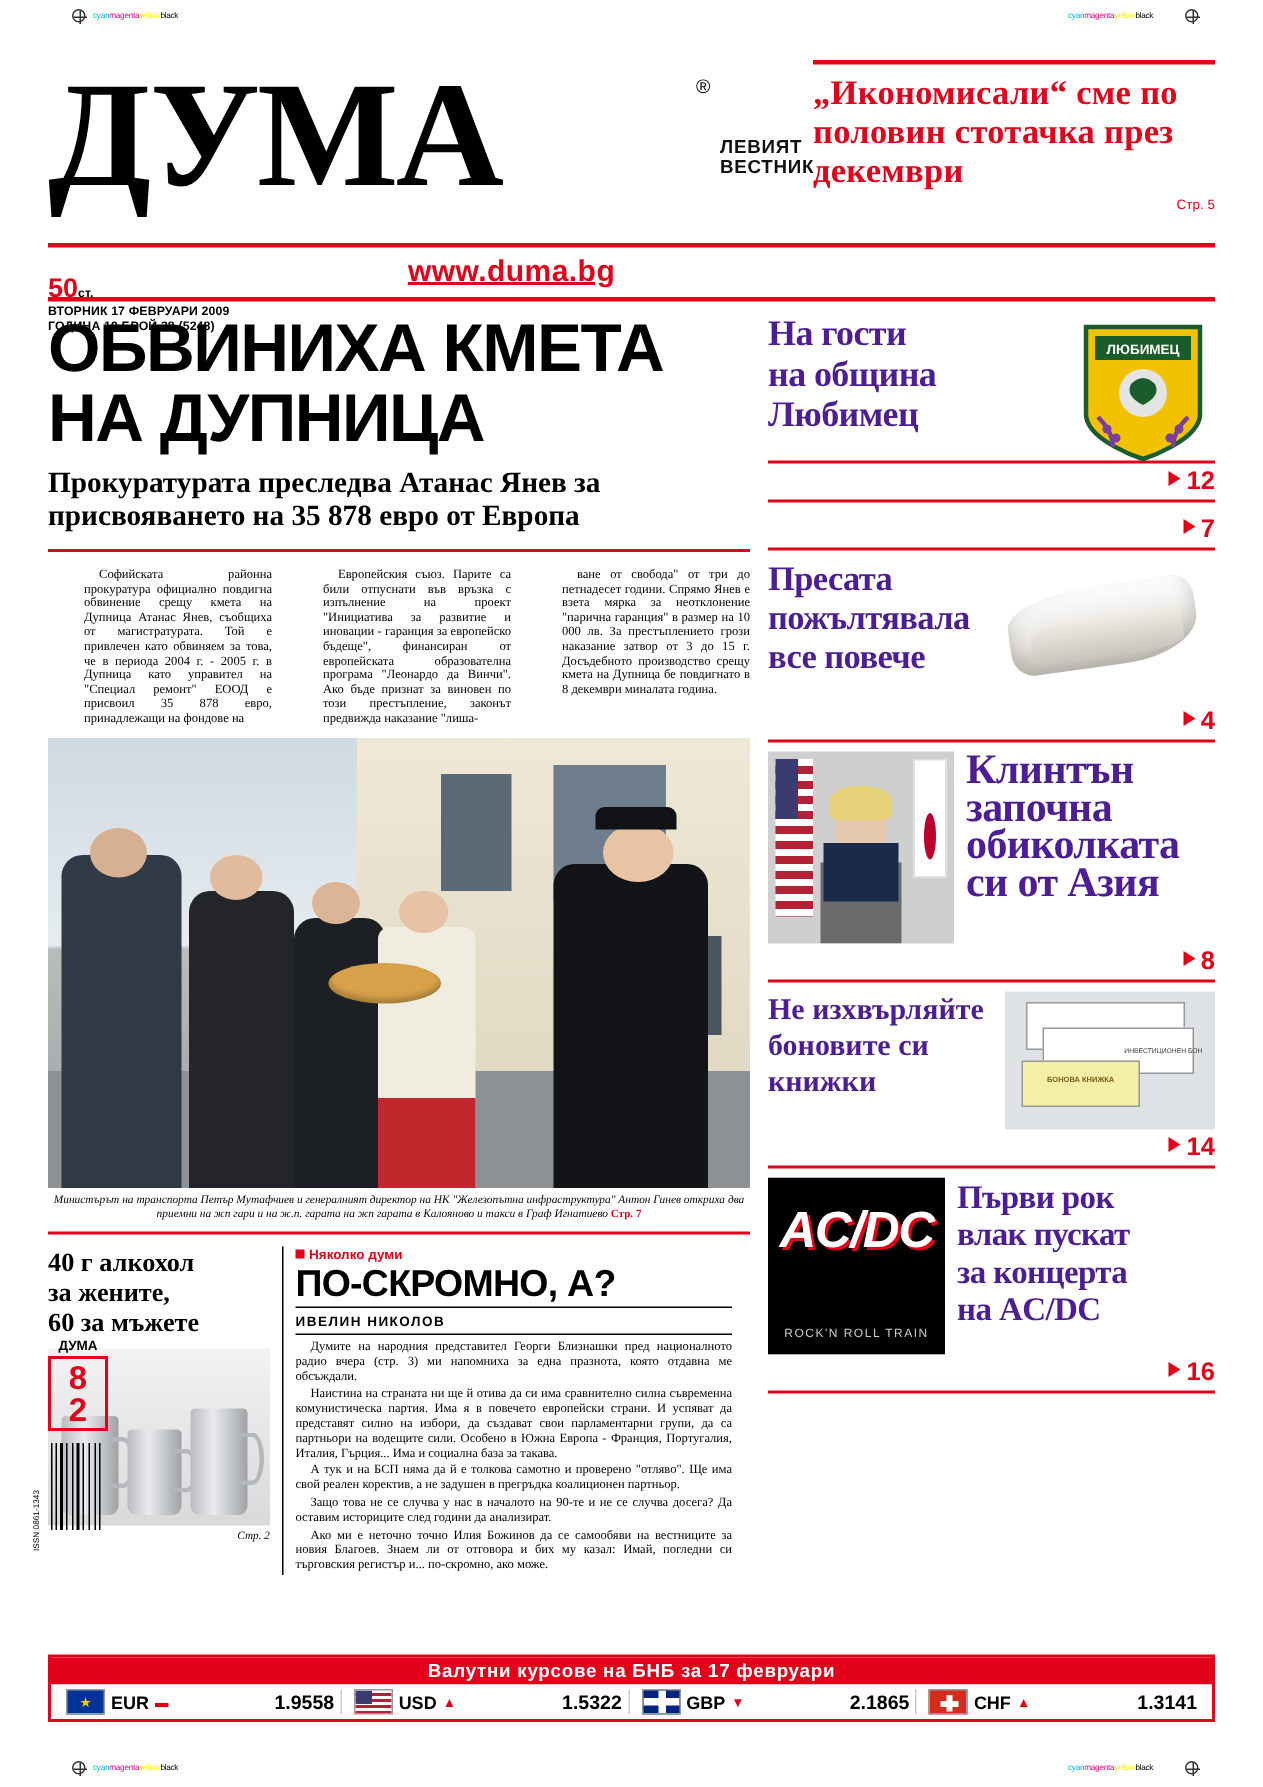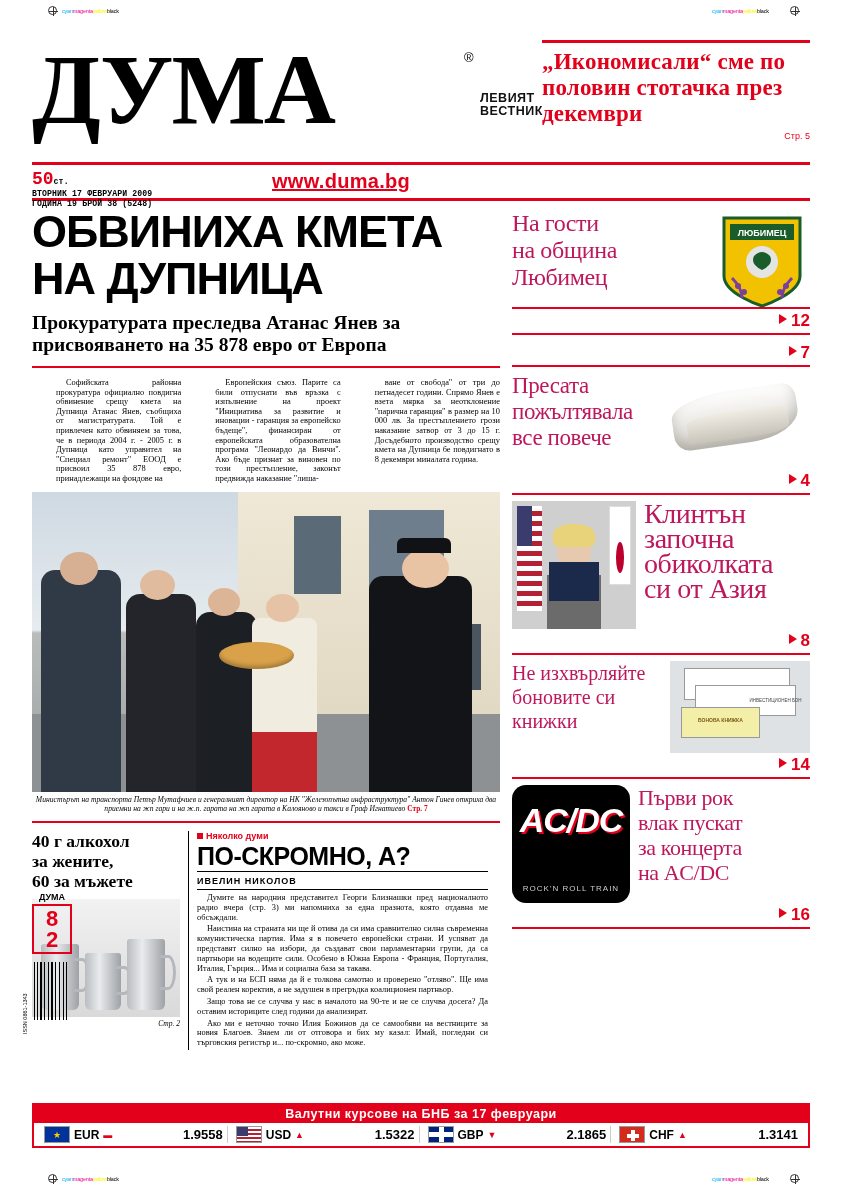--- a/index.html
+++ b/index.html
@@ -40,21 +40,21 @@
   .topbox { position: absolute; left: 510px; top: 18px; width: 268px; border-top: 3px solid #E2001A; padding-top: 6px; }
   .topbox .t {
     font-family: "Liberation Serif", serif; font-weight: bold;
     font-size: 23px; line-height: 26px; color: #E2001A; letter-spacing: .2px;
   }
   .topbox .pg { text-align: right; font-family:"Liberation Sans",sans-serif; font-size: 9px; color:#E2001A; margin-top:4px; }
 
   .mastline { position: absolute; left: 0; top: 140px; width: 778px; height: 3px; background: #E2001A; }
   .mastline2 { position: absolute; left: 0; top: 176px; width: 778px; height: 3px; background: #E2001A; }
 
-  .price { position: absolute; left: 0; top: 147px; font-family:Liberation Mono, monospace; }
+  .price { position: absolute; left: 0; top: 160px; font-family:Liberation Sans, sans-serif; }
   .price .big { font-size: 18px; font-weight: bold; color:#E2001A; }
   .price .sm { font-size: 8.2px; font-weight: bold; color:#000; line-height: 9.5px; letter-spacing:.1px;}
   .weburl { position: absolute; left: 240px; top: 148px; font-family:"Liberation Sans",sans-serif;
             font-size: 20px; font-weight: bold; color: #E2001A; letter-spacing: .3px;}
 
   
   .leftcol { position: absolute; left: 0; top: 186px; width: 468px; }
   .rightcol { position: absolute; left: 480px; top: 186px; width: 298px; }
 
   .headline {
@@ -95,22 +95,22 @@
   .tagline .sq { display:inline-block; width:6px; height:6px; background:#E2001A; margin-right:3px;}
   .bl-title { font-family:"Liberation Sans",sans-serif; font-weight:bold; font-size: 25px; letter-spacing:-.5px; margin-top:1px;}
   .byline { font-family:"Liberation Sans",sans-serif; font-weight:bold; font-size:9px; letter-spacing:1px; margin: 4px 0 3px 0;}
   .bl-body { font-family:"Liberation Serif",serif; font-size:8.4px; line-height:9.8px; text-align:justify; text-indent:10px;}
   .bl-body p { margin-bottom: 2px; }
 
   
   .ritem { position: relative; margin-bottom: 6px; }
   .r-rule { height: 2px; background: #E2001A; }
   .r-title {
-    font-family: "Liberation Sans", sans-serif; font-weight: normal;
-    font-size: 24px; line-height: 27px; letter-spacing: -.4px; color: #be185d;
+    font-family: "Liberation Sans", sans-serif; font-weight: bold;
+    font-size: 24px; line-height: 27px; letter-spacing: -.4px; color: #4c1d95;
   }
   .r-title.serif { font-family:"Liberation Serif",serif; }
   .pgflag { text-align: right; font-family:"Liberation Sans",sans-serif;
             font-weight: bold; font-size: 17px; color: #E2001A; padding: 2px 0; }
   .pgflag .tri { display:inline-block; width:0;height:0;border-left:8px solid #E2001A;
                  border-top:5px solid transparent;border-bottom:5px solid transparent; margin-right:4px; vertical-align:2px;}
 
   
   .currency { position:absolute; left:0; bottom: 22px; width: 778px; border: 2px solid #E2001A; }
   .currency .hd { background:#E2001A; color:#fff; font-family:"Liberation Sans",sans-serif;
@@ -435,21 +435,21 @@
             </div>
             <div style="position:absolute;right:6%;top:40%;font-family:'Liberation Sans',sans-serif;font-size:4.5px;color:#444;">ИНВЕСТИЦИОНЕН БОН</div>
           </div>
         </div>
         <div class="pgflag"><span class="tri"></span><span>14</span></div>
         <div class="r-rule"></div>
       </div>
 
       <div class="ritem">
         <div style="display:flex;gap:8px;align-items:flex-start;margin-top:4px;">
-          <div class="ph" style="width:118px;height:118px;flex:none;border-radius:14px;">
+          <div class="ph" style="width:118px;height:118px;flex:none;">
             <div class="acdc">
               <div class="logo2">AC/DC</div>
               <div class="sub">ROCK'N ROLL TRAIN</div>
             </div>
           </div>
           <div class="r-title serif" style="flex:1;font-size:22px;line-height:25px;">
             <div>Първи рок</div>
             <div>влак пускат</div>
             <div>за концерта</div>
             <div>на AC/DC</div>

